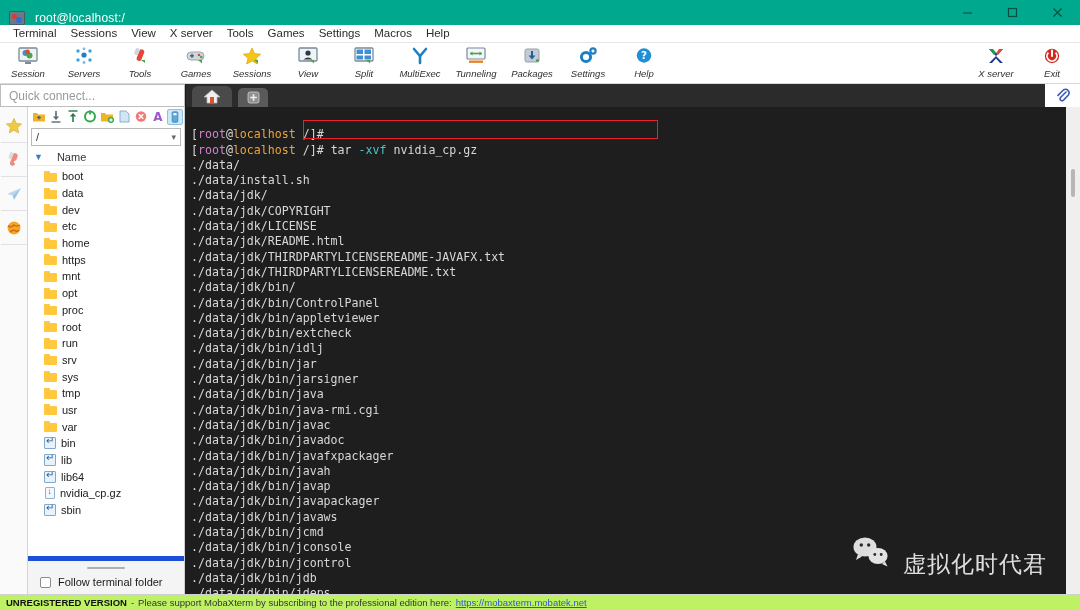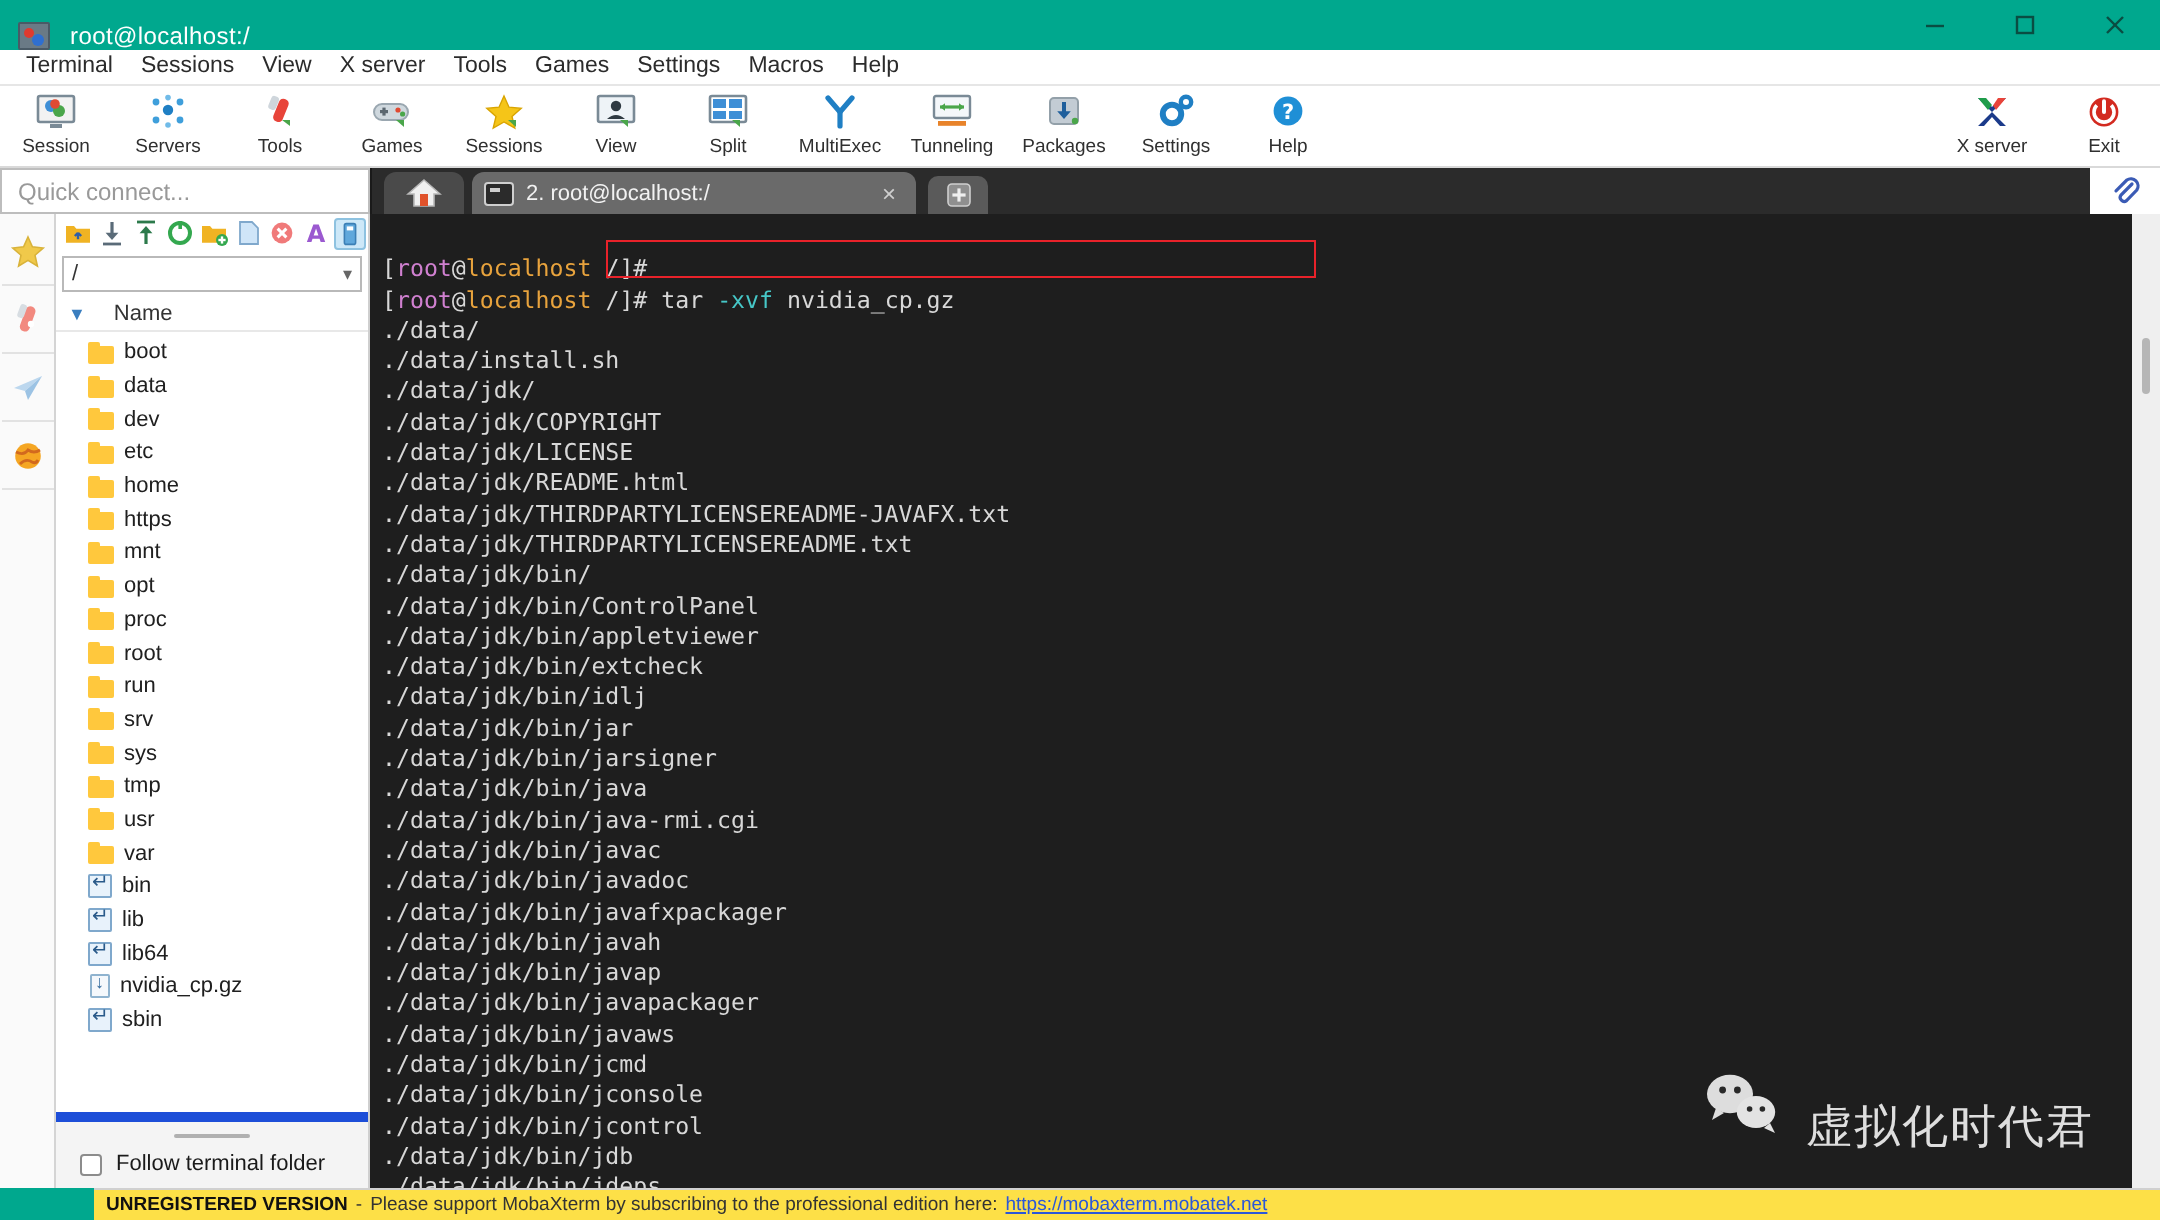--- a/index.html
+++ b/index.html
@@ -56,21 +56,21 @@
   
   .toolbar {
     height: 41px; flex: 0 0 41px; background:#ffffff; display:flex; align-items:flex-start;
     border-bottom: 1px solid #d9d9d9; position: relative;
   }
   .tbtn {
     width: 56px; height: 41px; display:flex; flex-direction:column;
     align-items:center; justify-content:flex-start; padding-top:2px;
   }
   .tbtn .ic { height:21px; width:24px; display:flex; align-items:center; justify-content:center; }
-  .tbtn .lbl { font-size:9.5px; color:#303030; margin-top:2px; white-space:nowrap; }
+  .tbtn .lbl { font-size:9.5px; color:#303030; margin-top:2px; white-space:nowrap;font-style:italic; }
   .tb-right { margin-left:auto; display:flex; }
 
   
   .subbar { height: 23px; flex: 0 0 23px; display:flex; background:#ffffff; }
   .qc {
     width: 185px; height: 23px; background:#ffffff;
     border:1px solid #bdbdbd; display:flex; align-items:center; padding-left:8px;
     margin: 0 0 0 0;
   }
   .qc span { font-size: 12px; color:#999; }
@@ -175,22 +175,22 @@
   .sbar { width:15px; background:#efefef; border-left:1px solid #1e1e1e; position:relative; }
   .sbar .thumb { position:absolute; left:5px; top:62px; width:4px; height:28px; background:#b6b6b6; border-radius:2px;}
   .watermark {
     position:absolute; right:18px; bottom:22px; display:flex; align-items:center; gap:10px;
     opacity:.92;
   }
   .wm-text { font-size:23px; color:#efefef; font-family:"DejaVu Sans", sans-serif; letter-spacing:1px;margin-top:24px; }
 
   
   .statusbar {
-    height:16px; flex:0 0 16px; background:#fde047; border-top:1px solid #d0d0d0;
-    display:flex; align-items:center; padding-left:6px; font-size:9.5px; color:#333;margin-left:47px;
+    height:16px; flex:0 0 16px; background:#bef264; border-top:1px solid #d0d0d0;
+    display:flex; align-items:center; padding-left:6px; font-size:9.5px; color:#333;
   }
   .statusbar .unreg { font-weight:bold; color:#111; }
   .statusbar .lnk { color:#2b57d8; text-decoration:underline; margin-left:4px; }
   .statusbar .sep { margin:0 4px; }
 </style>
 </head>
 <body>
 
 <div id="app">
 
@@ -403,25 +403,20 @@
   <div class="subbar">
     <div class="qc">
       <span>Quick connect...</span>
     </div>
     <div class="tabstrip">
       <div class="tab-home">
         <svg width="18" height="15" viewBox="0 0 18 15">
           <path d="M9 1 L17 8 H14 V14 H4 V8 H1 Z" fill="#f0f0f0" stroke="#b8b8b8" stroke-width=".8"></path>
           <rect x="7" y="8" width="4" height="6" fill="#e0522a"></rect>
         </svg>
-      </div>
-      <div class="tab">
-        <span class="tabmini"></span>
-        <span class="tlbl">2. root@localhost:/</span>
-        <span class="tclose">×</span>
       </div>
       <div class="tab-add">
         <svg width="13" height="13" viewBox="0 0 13 13">
           <rect x="1" y="1" width="11" height="11" rx="2" fill="#8f8f8f" stroke="#cfcfcf" stroke-width=".8"></rect>
           <line x1="6.5" y1="3.2" x2="6.5" y2="9.8" stroke="#efefef" stroke-width="1.6"></line>
           <line x1="3.2" y1="6.5" x2="9.8" y2="6.5" stroke="#efefef" stroke-width="1.6"></line>
         </svg>
       </div>
     </div>
     <div class="clipbox">

